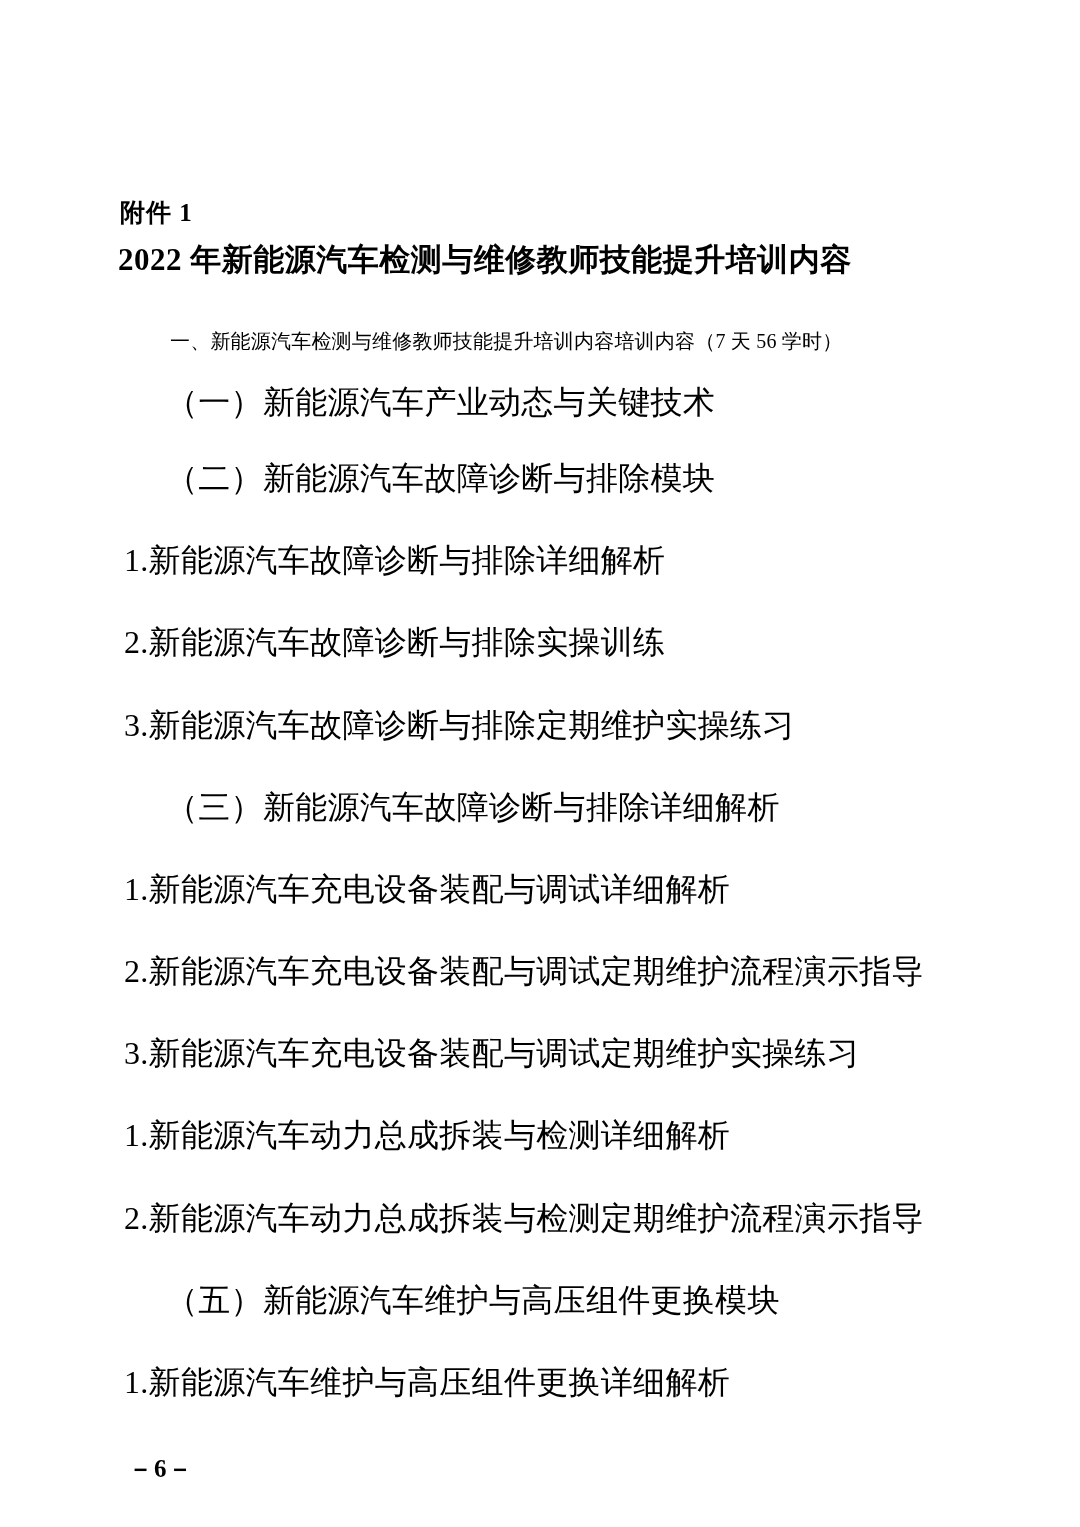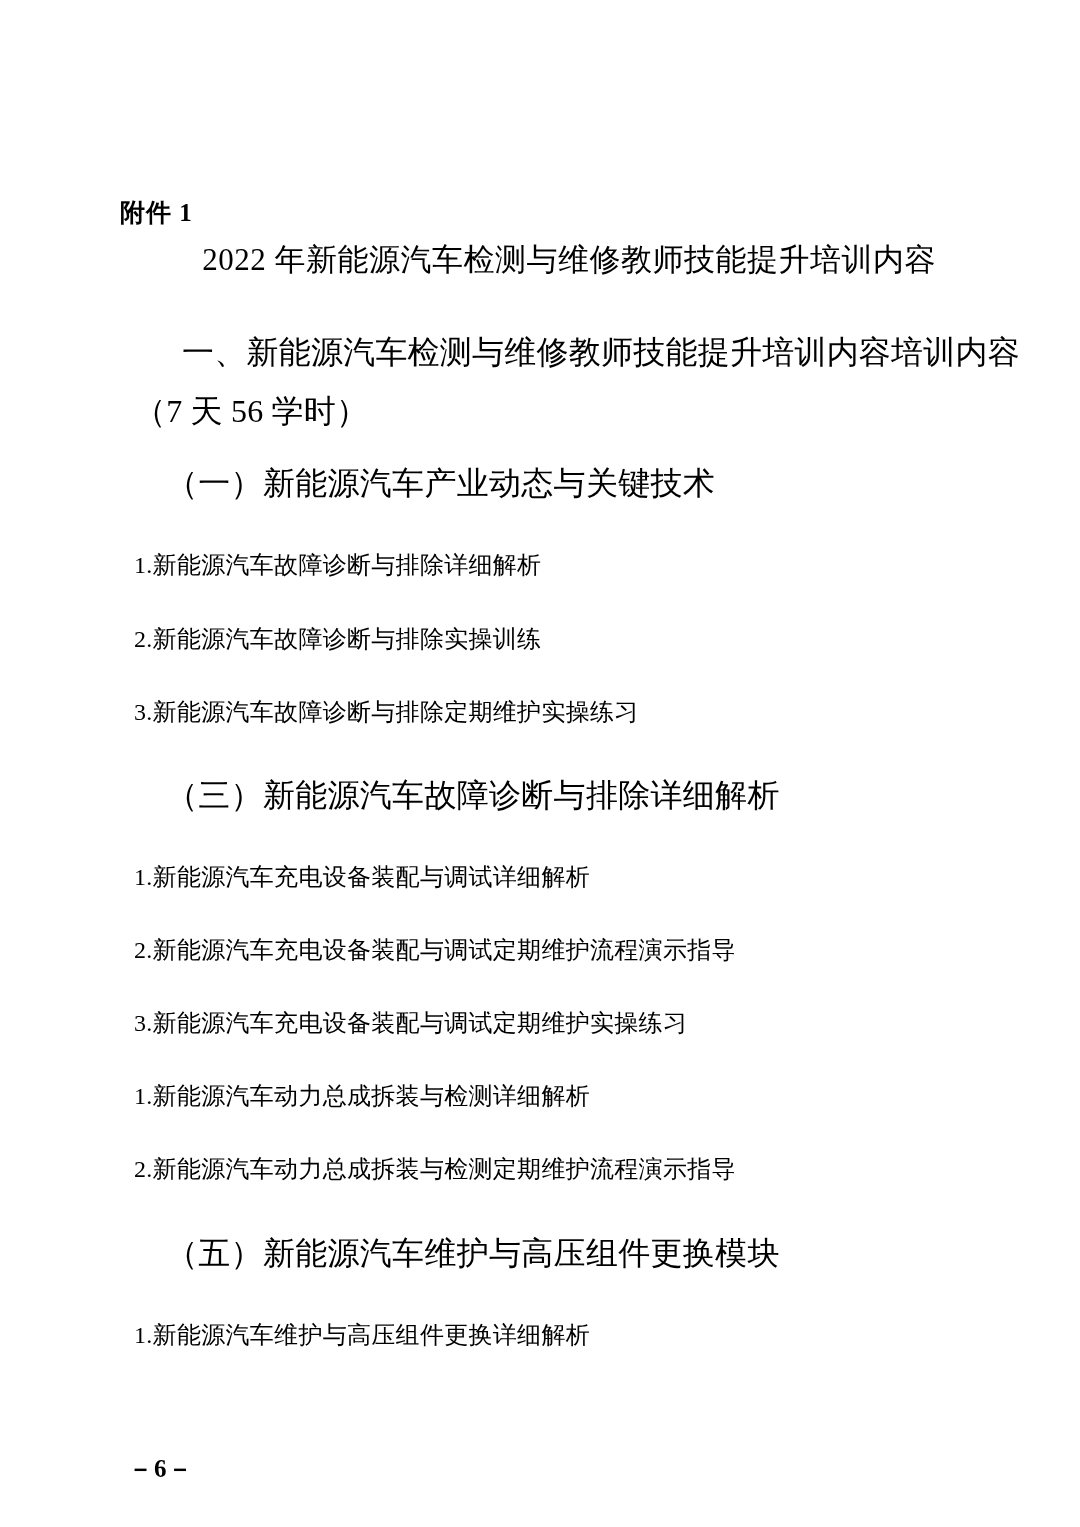--- a/index.html
+++ b/index.html
@@ -24,48 +24,47 @@
   }
   .attachment-label {
     font-size: 25px;
     font-weight: bold;
     letter-spacing: 1px;
     line-height: 1.4;
     margin: 0 0 8px 2px;
   }
   .doc-title {
     font-size: 31px;
-    font-weight: normal;
-    text-align: center;
+    font-weight: bold;
     letter-spacing: 0.5px;
     line-height: 1.45;
     margin: 7px 0 40px 0;
     white-space: nowrap;
   }
   .section-heading {
-    font-size: 32px;
+    font-size: 20px;
     line-height: 1.85;
     text-align: justify;
     text-justify: inter-ideograph;
     text-indent: 48px;
-    margin: 0 0 4px 16px;
+    margin: 0 0 4px 4px;
     letter-spacing: 0.2px;
   }
   .para-indent {
     font-size: 32px;
     line-height: 2.38;
     text-indent: 48px;
     margin: 0;
     letter-spacing: 0.3px;
   }
   .para-flush {
-    font-size: 24px;
+    font-size: 32px;
     line-height: 2.38;
     text-indent: 0;
-    margin: 16px;
+    margin: 6px;
     letter-spacing: 0.3px;
   }
   .page-number {
     position: absolute;
     left: 0;
     right: 0;
     bottom: 42px;
     text-align: left;
     padding-left: 128px;
     font-size: 25px;
@@ -79,20 +78,21 @@
 <div class="page">
 
   <div class="attachment-label">附件 1</div>
 
   <h1 class="doc-title">2022 年新能源汽车检测与维修教师技能提升培训内容</h1>
 
   <p class="section-heading">一、新能源汽车检测与维修教师技能提升培训内容培训内容（7 天 56 学时）</p>
 
   <div>
     <p class="para-indent">（一）新能源汽车产业动态与关键技术</p>
+    <p class="para-indent">（二）新能源汽车故障诊断与排除模块</p>
     <p class="para-flush">1.新能源汽车故障诊断与排除详细解析</p>
     <p class="para-flush">2.新能源汽车故障诊断与排除实操训练</p>
     <p class="para-flush">3.新能源汽车故障诊断与排除定期维护实操练习</p>
     <p class="para-indent">（三）新能源汽车故障诊断与排除详细解析</p>
     <p class="para-flush">1.新能源汽车充电设备装配与调试详细解析</p>
     <p class="para-flush">2.新能源汽车充电设备装配与调试定期维护流程演示指导</p>
     <p class="para-flush">3.新能源汽车充电设备装配与调试定期维护实操练习</p>
     <p class="para-flush">1.新能源汽车动力总成拆装与检测详细解析</p>
     <p class="para-flush">2.新能源汽车动力总成拆装与检测定期维护流程演示指导</p>
     <p class="para-indent">（五）新能源汽车维护与高压组件更换模块</p>

